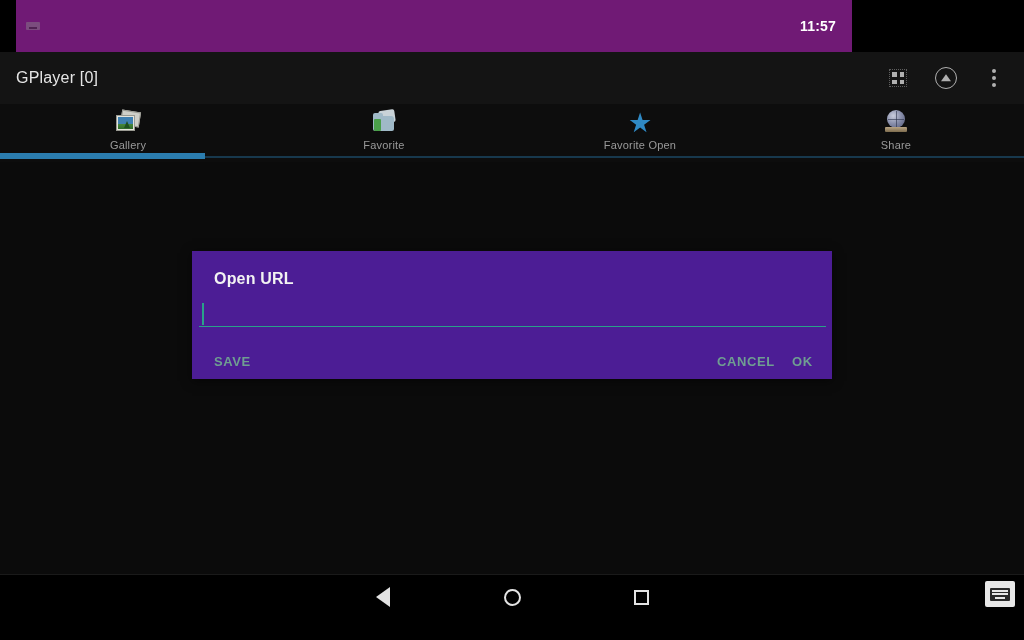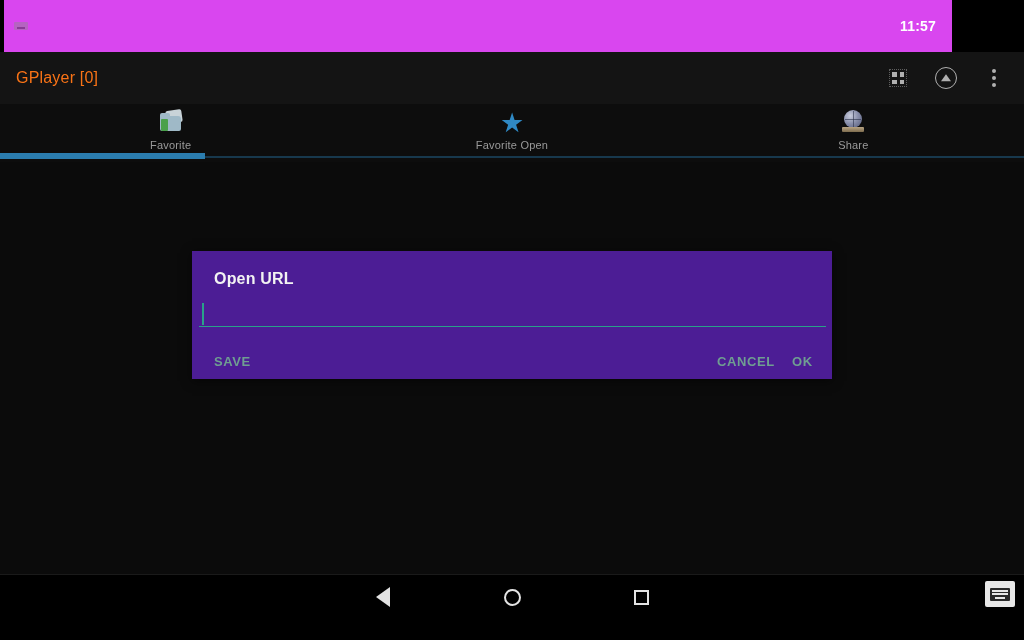--- a/index.html
+++ b/index.html
@@ -18,24 +18,24 @@
     position: relative;
     width: 1024px;
     height: 640px;
     background: #000000;
     overflow: hidden;
   }
 
   
   #status-bar {
     position: absolute;
-    left: 4px; top: 0;
-    width: 948px;
+    left: 16px; top: 0;
+    width: 836px;
     height: 52px;
-    background: #d946ef;
+    background: #701a75;
     display: flex;
     align-items: center;
     justify-content: space-between;
     padding: 0 16px 0 8px;
     box-sizing: border-box;
   }
   #status-left {
     display: flex;
     align-items: center;
     gap: 6px;
@@ -74,21 +74,21 @@
     width: 1024px;
     height: 52px;
     background: #141414;
     display: flex;
     align-items: center;
     justify-content: space-between;
     padding: 0 10px 0 16px;
     box-sizing: border-box;
   }
   #app-title {
-    color: #f97316;
+    color: #e5e5e5;
     font-size: 16px;
     letter-spacing: 0.2px;
   }
   #action-bar-actions {
     display: flex;
     align-items: center;
     gap: 8px;
   }
   .action-btn {
     width: 40px; height: 40px;
@@ -507,20 +507,27 @@
           <i></i>
             <i></i>
             <i></i>
         </span>
       </div>
     </div>
   </div>
 
   <div id="tab-bar">
 
+    <div class="tab">
+      <span class="tab-icon icon-gallery">
+        <span class="photo-back"></span>
+          <span class="photo-front"></span>
+      </span>
+      <span class="tab-label">Gallery</span>
+    </div>
 
     <div class="tab">
       <span class="tab-icon icon-directory">
         <span class="folder-back"></span>
           <span class="folder-tab"></span>
         <span class="folder-body"></span>
           <span class="folder-doc"></span>
       </span>
       <span class="tab-label">Favorite</span>
     </div>

